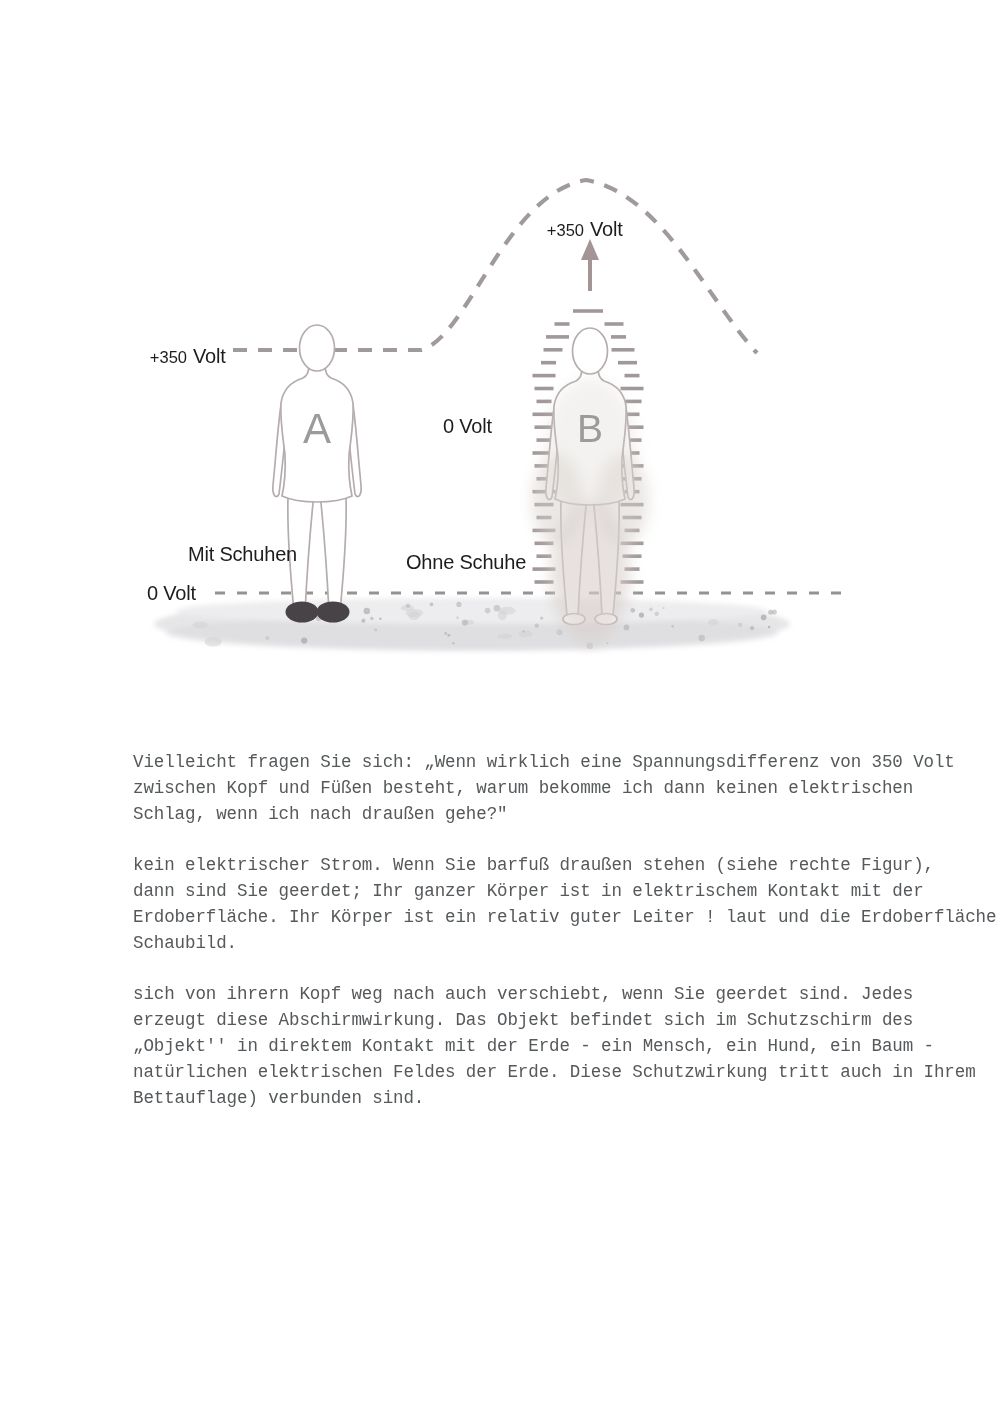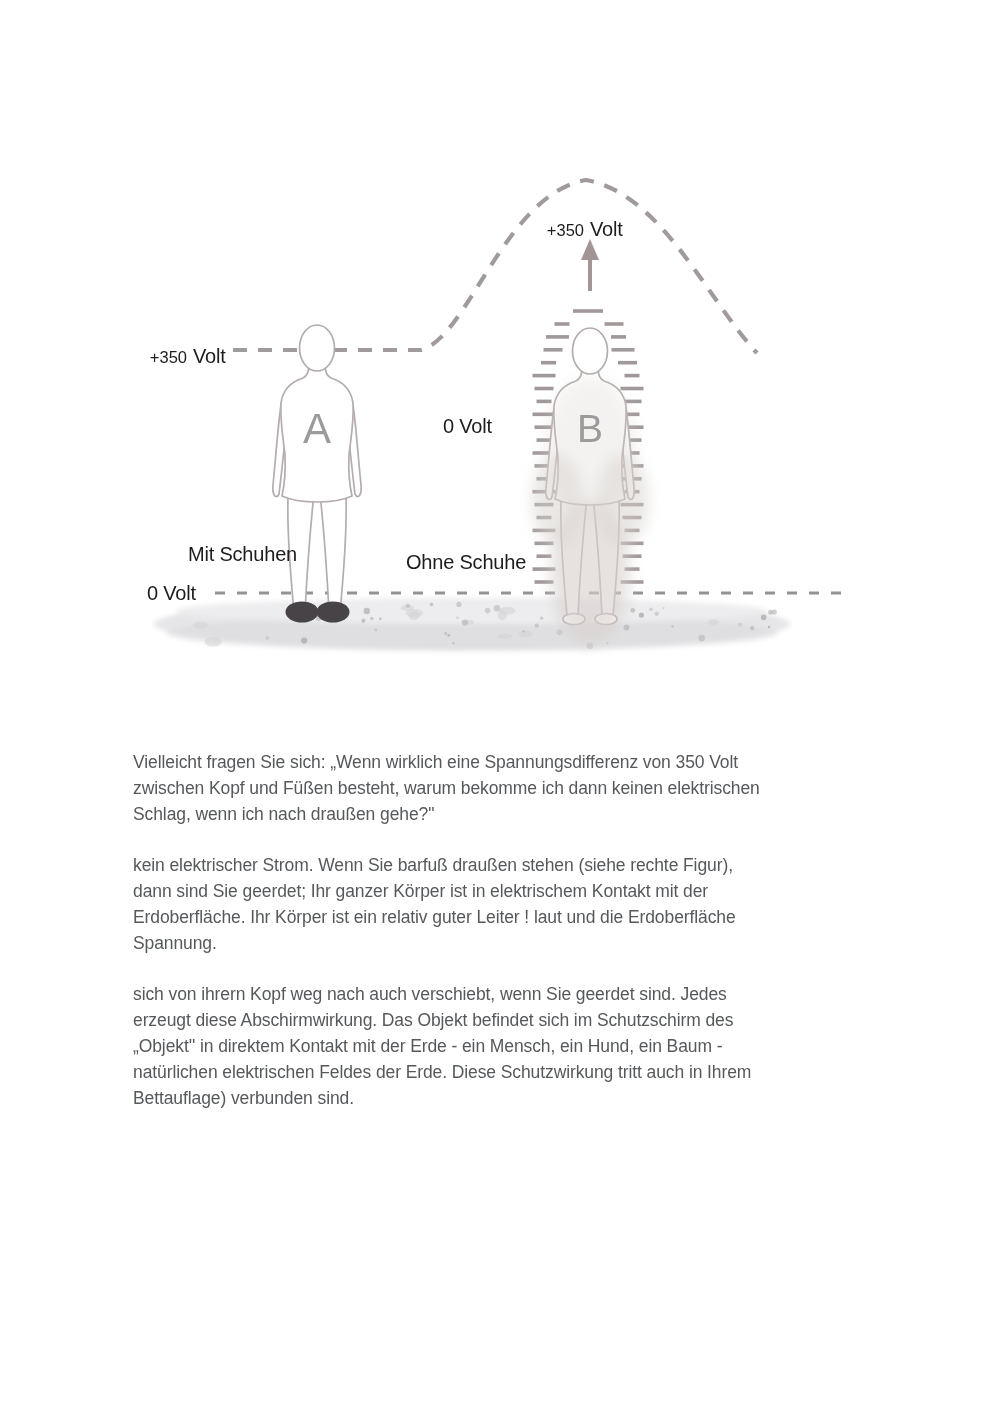--- a/index.html
+++ b/index.html
@@ -21,21 +21,21 @@
                  stroke-dasharray:10 12; }
   .arrow-line { stroke:var(--arrow); stroke-width:4; }
   .arrow-head { fill:var(--arrow); }
   .figure { fill:#ffffff; stroke:var(--figure-stroke); stroke-width:1.7; }
   .shoe { fill:var(--shoe); }
   .content { position:absolute; left:133px; top:749px; width:780px; }
   .heading {
     margin:0 0 27px 0; font-size:23px; font-weight:700;
     color:var(--heading); letter-spacing:-0.3px;
   }
-  .para { margin:0 0 25px 0; }
+  .para { margin:0 0 25px 0;font-family:Liberation Mono, monospace; }
   .text-line {
     font-size:17.5px; line-height:26px; color:var(--body-text);
     letter-spacing:-0.1px; white-space:nowrap;
   }
 </style>
 </head>
 <body>
 
 <div class="page">
 
@@ -213,21 +213,21 @@
     <div class="para">
       <div class="text-line">Vielleicht fragen Sie sich: „Wenn wirklich eine Spannungsdifferenz von 350 Volt</div>
       <div class="text-line">zwischen Kopf und Füßen besteht, warum bekomme ich dann keinen elektrischen</div>
       <div class="text-line">Schlag, wenn ich nach draußen gehe?"</div>
     </div>
 
     <div class="para">
       <div class="text-line">kein elektrischer Strom. Wenn Sie barfuß draußen stehen (siehe rechte Figur),</div>
       <div class="text-line">dann sind Sie geerdet; Ihr ganzer Körper ist in elektrischem Kontakt mit der</div>
       <div class="text-line">Erdoberfläche. Ihr Körper ist ein relativ guter Leiter ! laut und die Erdoberfläche</div>
-      <div class="text-line">Spannung.</div>
+      <div class="text-line">Schaubild.</div>
     </div>
 
     <div class="para">
       <div class="text-line">sich von ihrern Kopf weg nach auch verschiebt, wenn Sie geerdet sind. Jedes</div>
       <div class="text-line">erzeugt diese Abschirmwirkung. Das Objekt befindet sich im Schutzschirm des</div>
       <div class="text-line">„Objekt'' in direktem Kontakt mit der Erde - ein Mensch, ein Hund, ein Baum -</div>
       <div class="text-line">natürlichen elektrischen Feldes der Erde. Diese Schutzwirkung tritt auch in Ihrem</div>
       <div class="text-line">Bettauflage) verbunden sind.</div>
     </div>
   </div>

